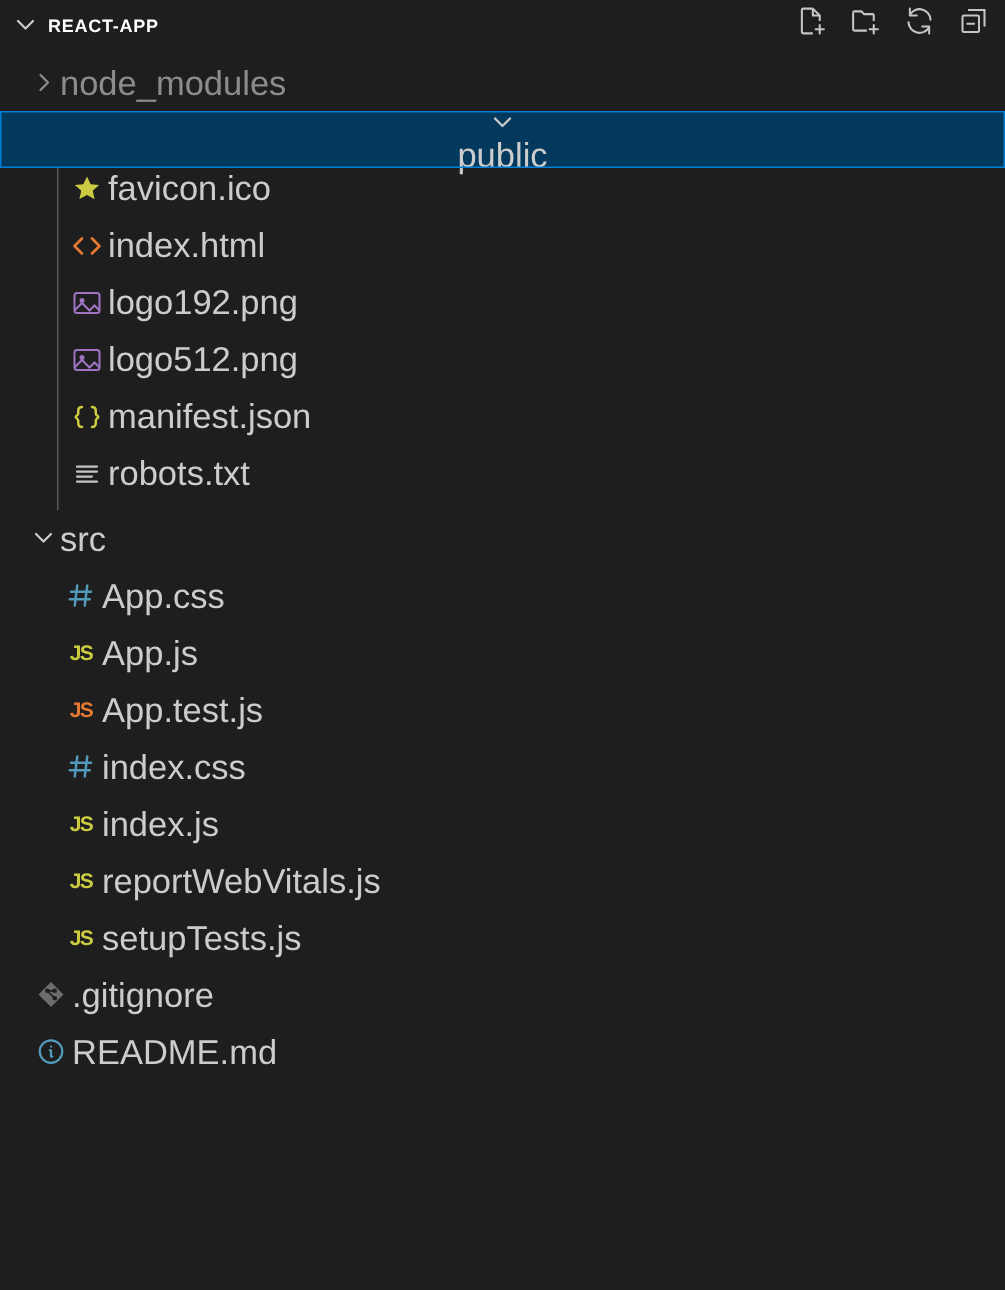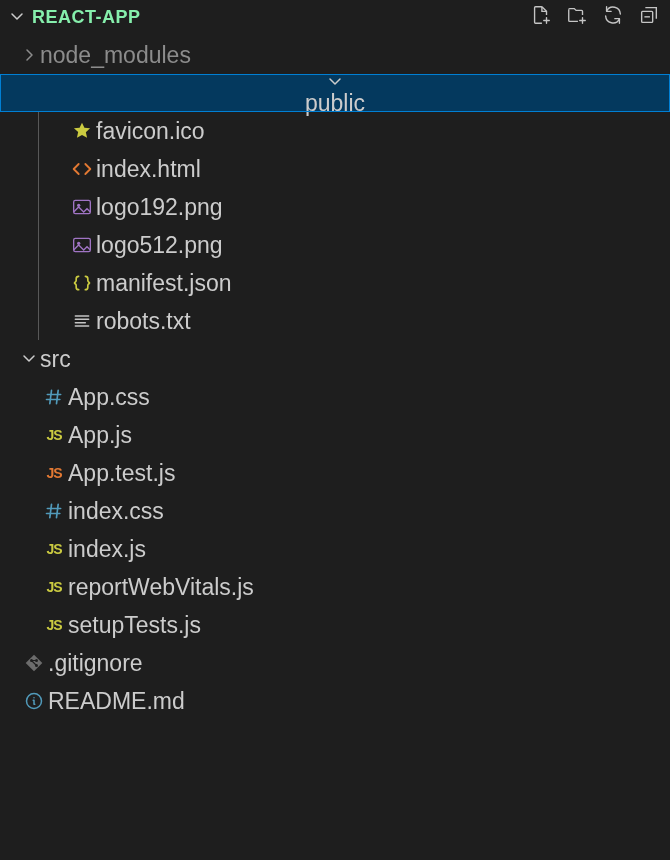--- a/index.html
+++ b/index.html
@@ -35,23 +35,23 @@
       gap: 6px;
     }
     .chevron {
       display: inline-flex;
       align-items: center;
       justify-content: center;
       width: 18px;
     }
     .header-title {
       font-weight: 700;
-      font-size: 18px;
+      font-size: 12px;
       letter-spacing: 0.5px;
-      color: #86efac;
+      color: #ffffff;
     }
     .header-actions {
       display: flex;
       gap: 14px;
       align-items: center;
     }
     .header-actions svg {
       cursor: pointer;
     }
     .tree {
@@ -100,22 +100,21 @@
       background: #585858;
       height: 100%;
       margin-left: 38px;
       margin-right: -1px;
       display: inline-block;
       flex: 0 0 1px;
       align-self: stretch;
     }
     .tree-item.with-guide {
       display: flex;
-      align-items: center;
-      gap: 24px;
+      align-items: flex-start;
     }
     .tree-item.with-guide .row-content {
       display: flex;
       align-items: center;
       padding-left: 6px;
     }
     .row-content {
       display: flex;
       align-items: center;
     }

